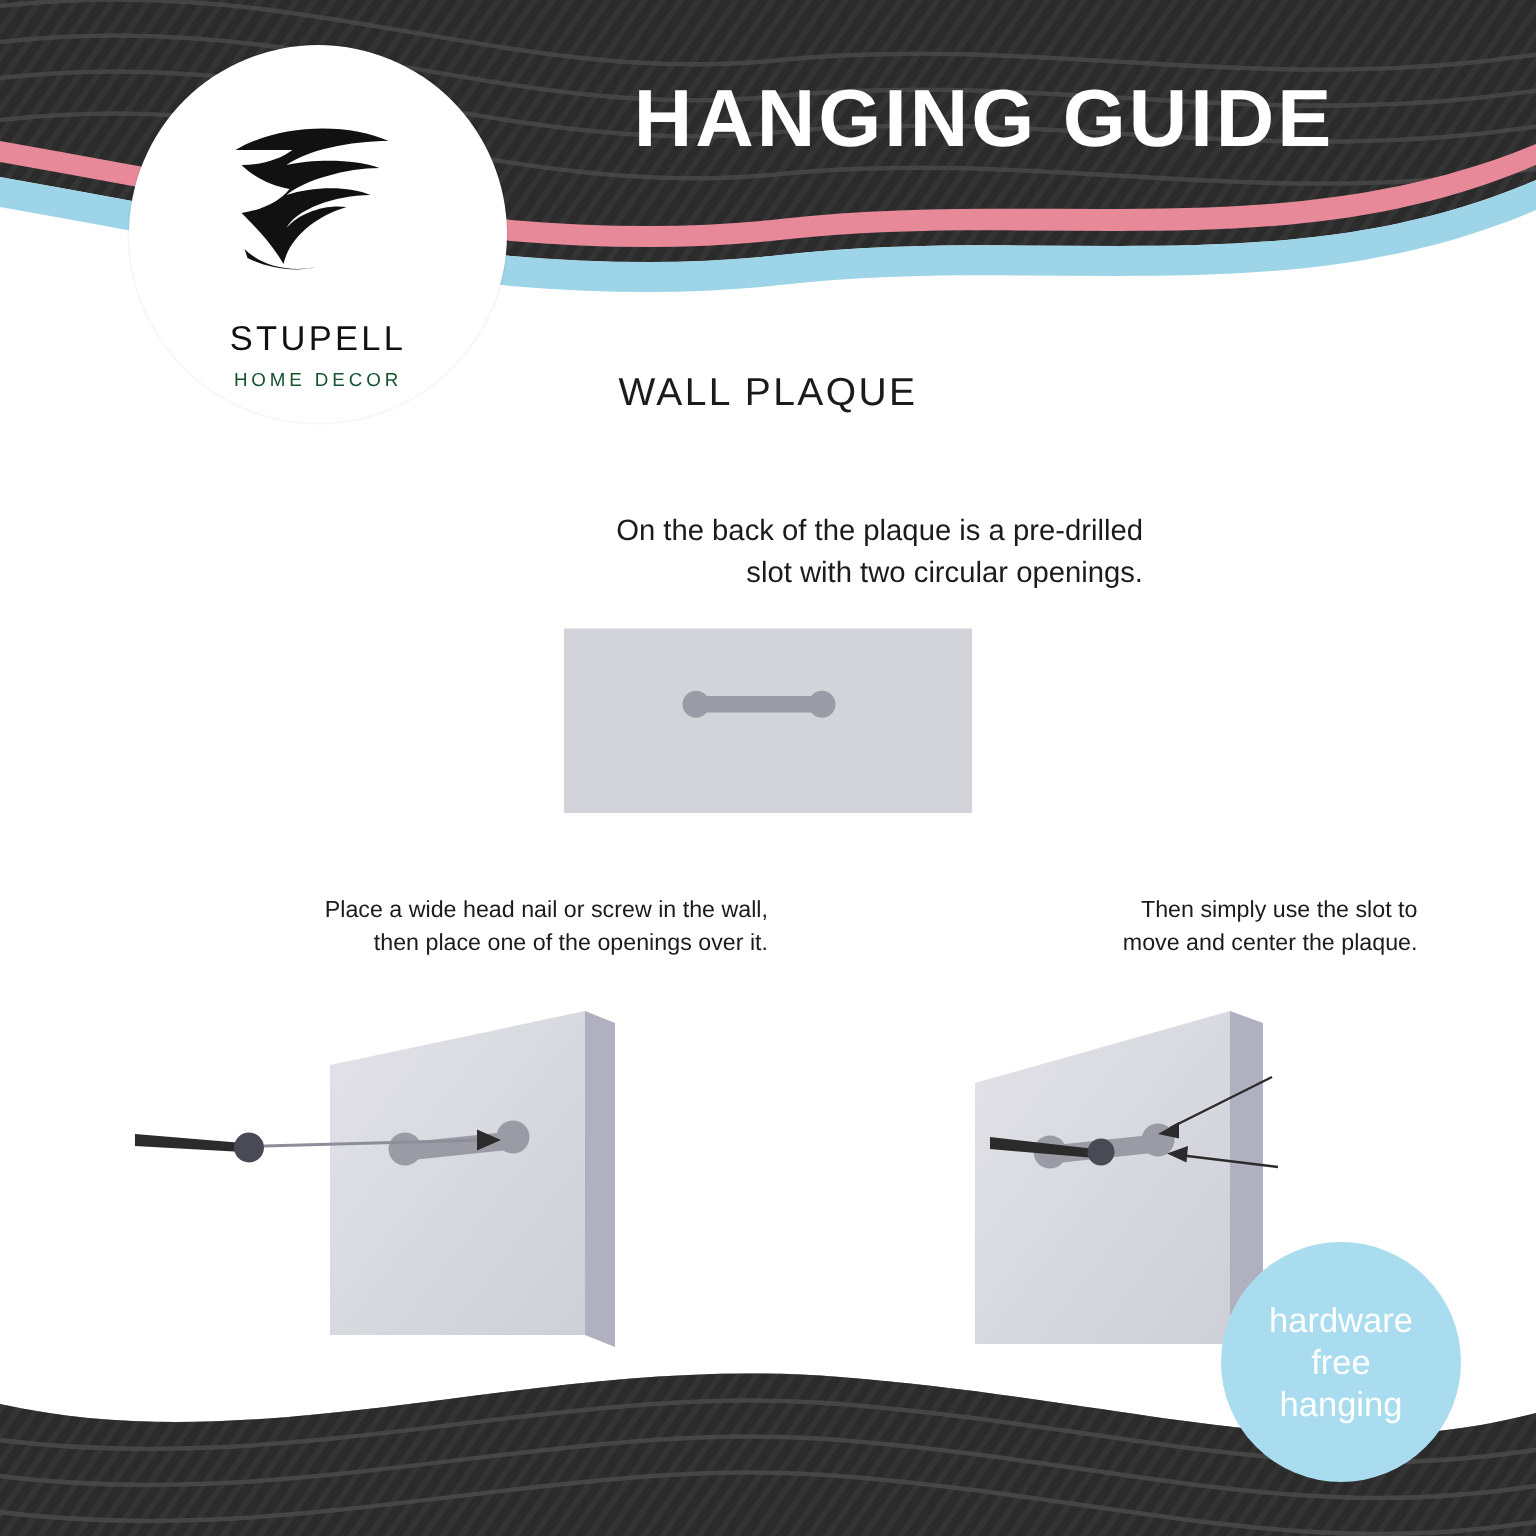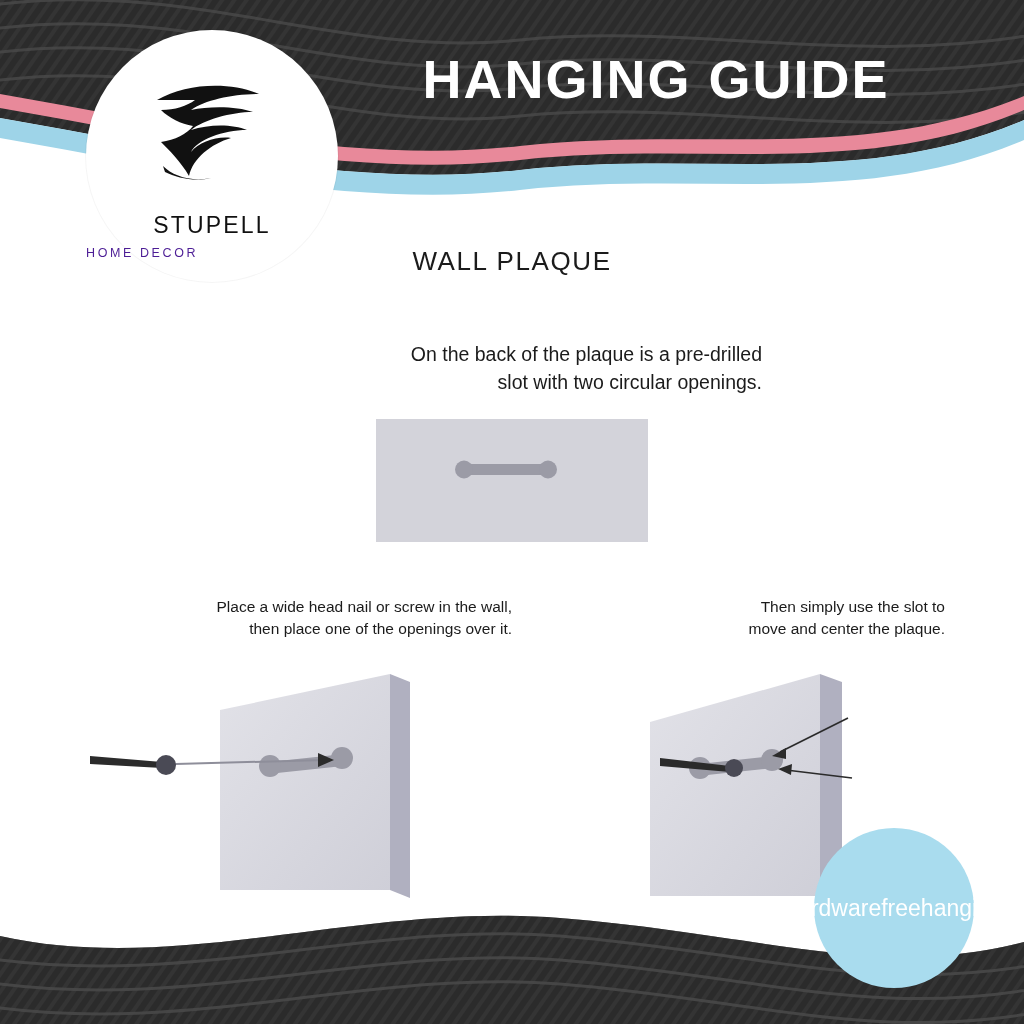--- a/index.html
+++ b/index.html
@@ -57,23 +57,24 @@
     font-size: 23px;
     letter-spacing: 2.2px;
     color: #111111;
     font-family: "Liberation Sans", sans-serif;
   }
   #logo-sub {
     position: absolute;
     left: 0;
     right: 0;
     top: 216px;
+    text-align: center;
     font-size: 12.5px;
     letter-spacing: 2.6px;
-    color: #4c1d95;
+    color: #14532d;
   }
 
   
   #guide-title {
     position: absolute;
     left: 376px;
     top: 48px;
     width: 560px;
     text-align: center;
     font-size: 54px;
@@ -149,21 +150,21 @@
   
   #badge {
     position: absolute;
     right: 50px;
     bottom: 36px;
     width: 160px;
     height: 160px;
     border-radius: 50%;
     background: #a9dcee;
     display: flex;
-    flex-direction: row;
+    flex-direction: column;
     align-items: center;
     justify-content: center;
     z-index: 7;
   }
   .badge-line {
     color: #ffffff;
     font-size: 23px;
     line-height: 1.22;
     text-align: center;
   }

